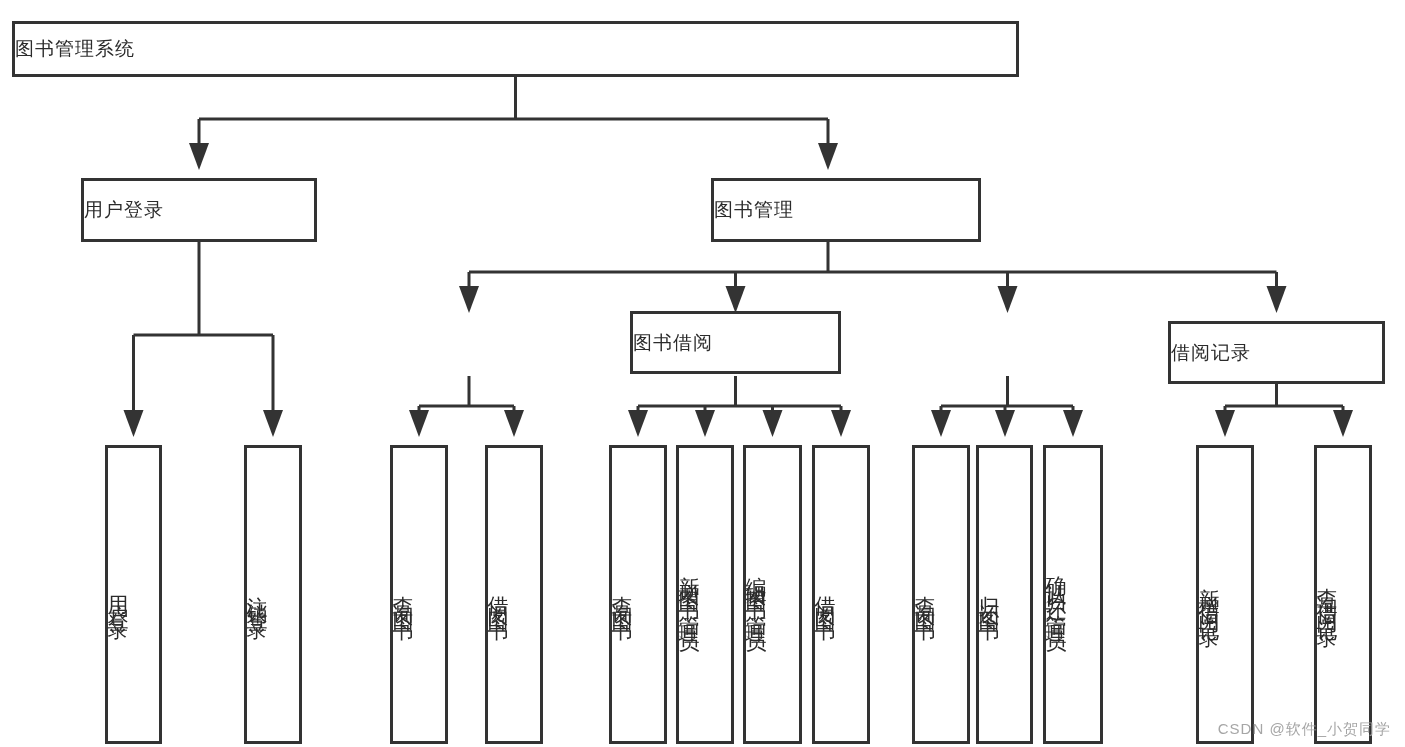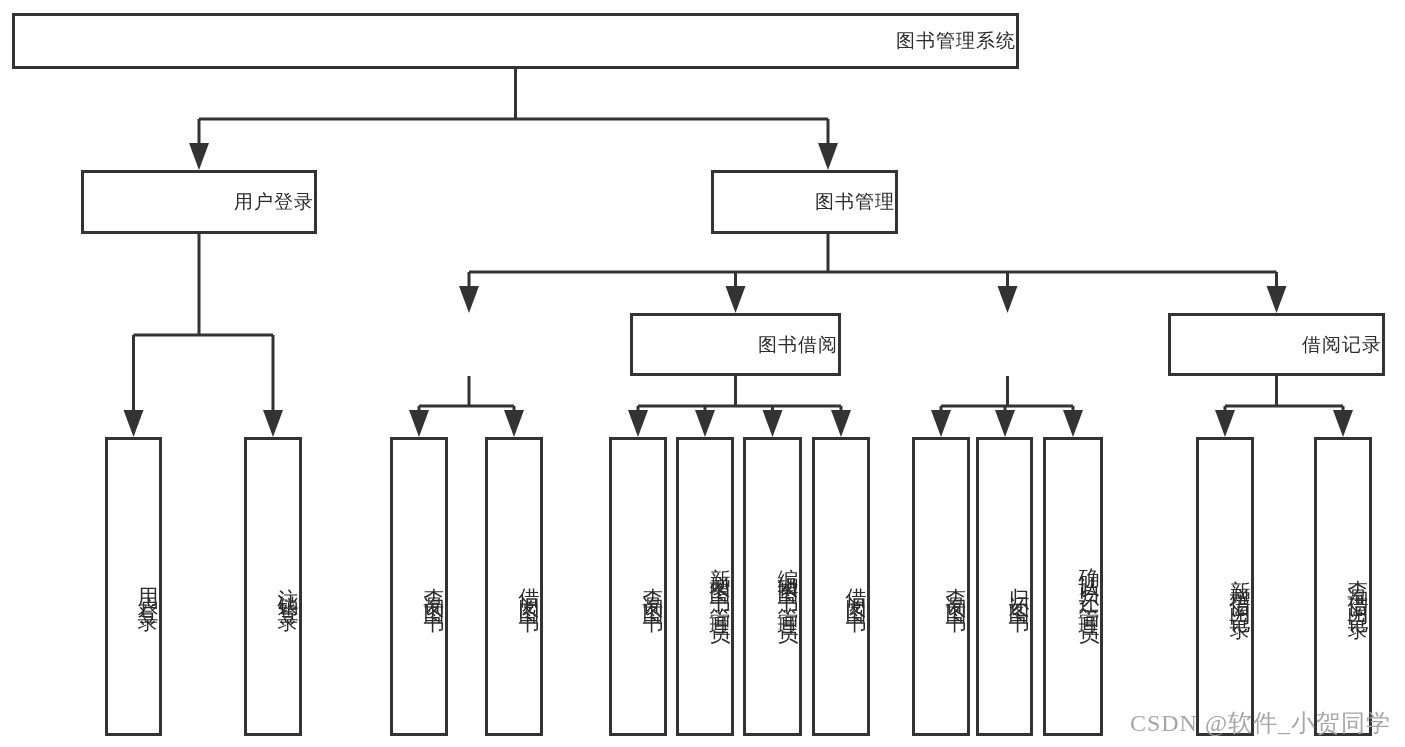--- a/index.html
+++ b/index.html
@@ -22,46 +22,46 @@
     left: 0; top: 0;
     width: 1405px; height: 747px;
   }
   .box {
     position: absolute;
     box-sizing: border-box;
     border: 3px solid var(--line);
     background: var(--background);
     display: flex;
     align-items: center;
-    justify-content: flex-end;
+    justify-content: flex-start;
+    margin-top: 8px;
   }
   .h-label {
     font-size: 19px;
     color: var(--text);
     letter-spacing: 1px;
     white-space: nowrap;
   }
   .v-label {
     writing-mode: vertical-rl;
     text-orientation: mixed;
     font-size: 21px;
     line-height: 1;
     letter-spacing: 8px;
     color: var(--text);
     white-space: nowrap;
   }
   .watermark {
     position: absolute;
     right: 14px;
     bottom: 8px;
-    font-size: 24px;
+    font-size: 15px;
     color: var(--watermark);
     letter-spacing: 1px;
     white-space: nowrap;
-    font-family: Liberation Serif, serif;
   }
 </style>
 </head>
 <body>
 
 <div class="canvas">
 
   <svg class="connectors" viewBox="0 0 1405 747" xmlns="http://www.w3.org/2000/svg">
     <path fill="none" stroke="#333333" stroke-width="3" d="M515.5,69 V119
              M199,119 H828 M199,119 V152 M828,119 V152
@@ -94,25 +94,25 @@
     </g>
   </svg>
 
   <div class="box" style="left:12px;top:13px;width:1007px;height:56px">
     <span class="h-label">图书管理系统</span>
   </div>
 
   <div class="box" style="left:81px;top:170px;width:236px;height:64px">
     <span class="h-label">用户登录</span>
   </div>
-  <div class="box" style="left:711px;top:170px;width:187px;height:64px">
+  <div class="box" style="left:711px;top:170px;width:270px;height:64px">
     <span class="h-label">图书管理</span>
   </div>
 
-  <div class="box" style="left:630px;top:313px;width:211px;height:63px">
+  <div class="box" style="left:630px;top:303px;width:211px;height:63px">
     <span class="h-label">图书借阅</span>
   </div>
   <div class="box" style="left:1168px;top:313px;width:217px;height:63px">
     <span class="h-label">借阅记录</span>
   </div>
 
   <div class="box" style="left:105px;top:437px;width:57px;height:299px">
     <span class="v-label">用户登录</span>
   </div>
   <div class="box" style="left:244px;top:437px;width:58px;height:299px">

